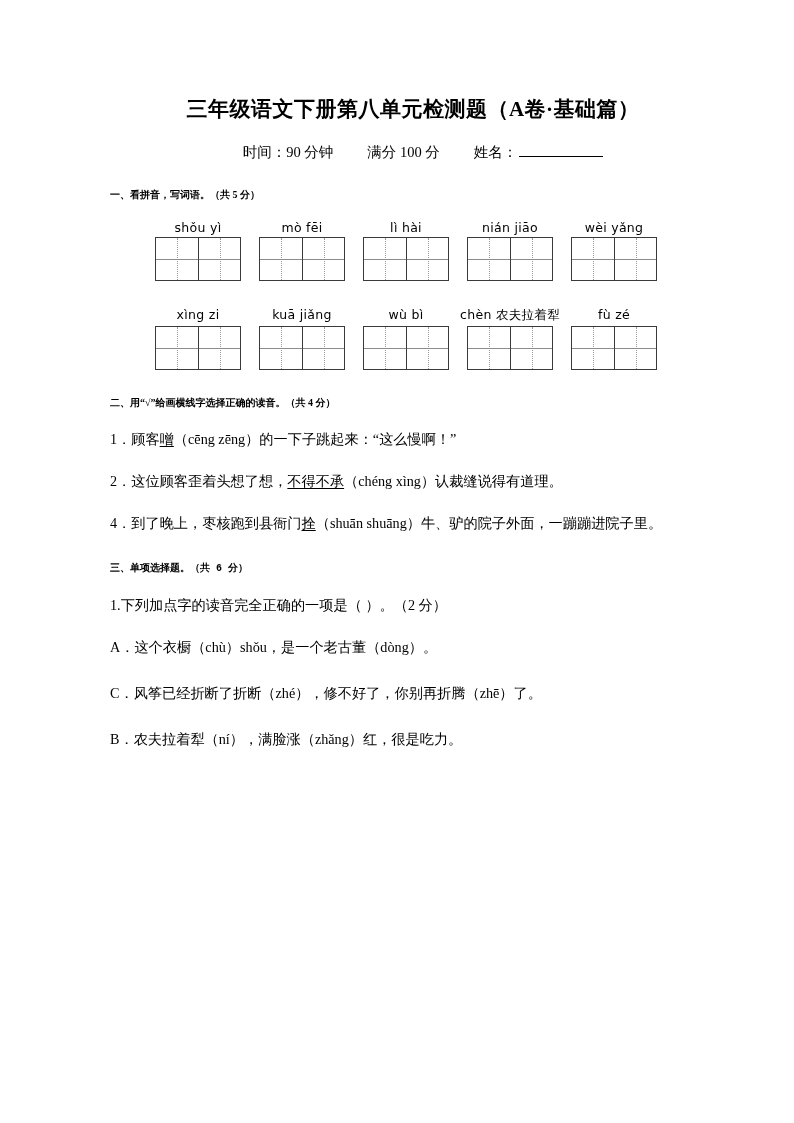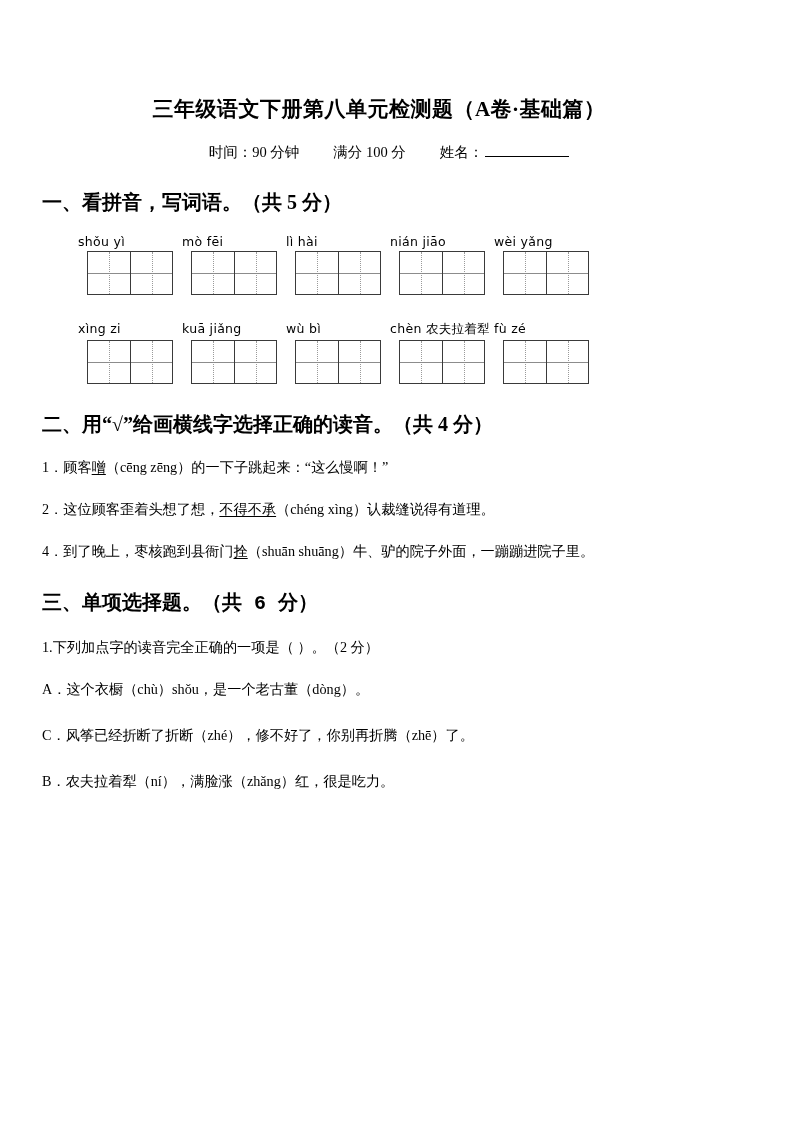--- a/index.html
+++ b/index.html
@@ -12,21 +12,21 @@
     height: 1123px;
     font-family: "Liberation Serif", "DejaVu Serif", serif;
     color: #000000;
     position: relative;
     overflow: hidden;
   }
   .page {
     width: 794px;
     height: 1123px;
     box-sizing: border-box;
-    padding: 96px 78px 40px 42px;
+    padding: 96px 78px 40px 110px;
     position: relative;
   }
 
   
   .doc-title {
     text-align: center;
     font-weight: bold;
     font-size: 21px;
     letter-spacing: 0.5px;
     line-height: 1.3;
@@ -51,35 +51,36 @@
     width: 84px;
     border-bottom: 1px solid #000;
     height: 13px;
     vertical-align: baseline;
     margin-left: 2px;
   }
 
   
   .section-head {
     font-weight: bold;
-    font-size: 20px;
+    font-size: 10px;
     margin: 0 0 18px 0;
     line-height: 1.4;
   }
 
   
   .pinyin-row {
     display: flex;
     margin-bottom: 2px;
     padding-left: 36px;
   }
   .pinyin-cell {
     width: 104px;
     font-size: 12.5px;
     font-family: "DejaVu Sans", "Liberation Sans", sans-serif;
+    text-align: center;
     white-space: nowrap;
     letter-spacing: 0.3px;
   }
   .grid-row {
     display: flex;
     padding-left: 36px;
     margin-bottom: 26px;
   }
   .grid-cell-wrap {
     width: 104px;

